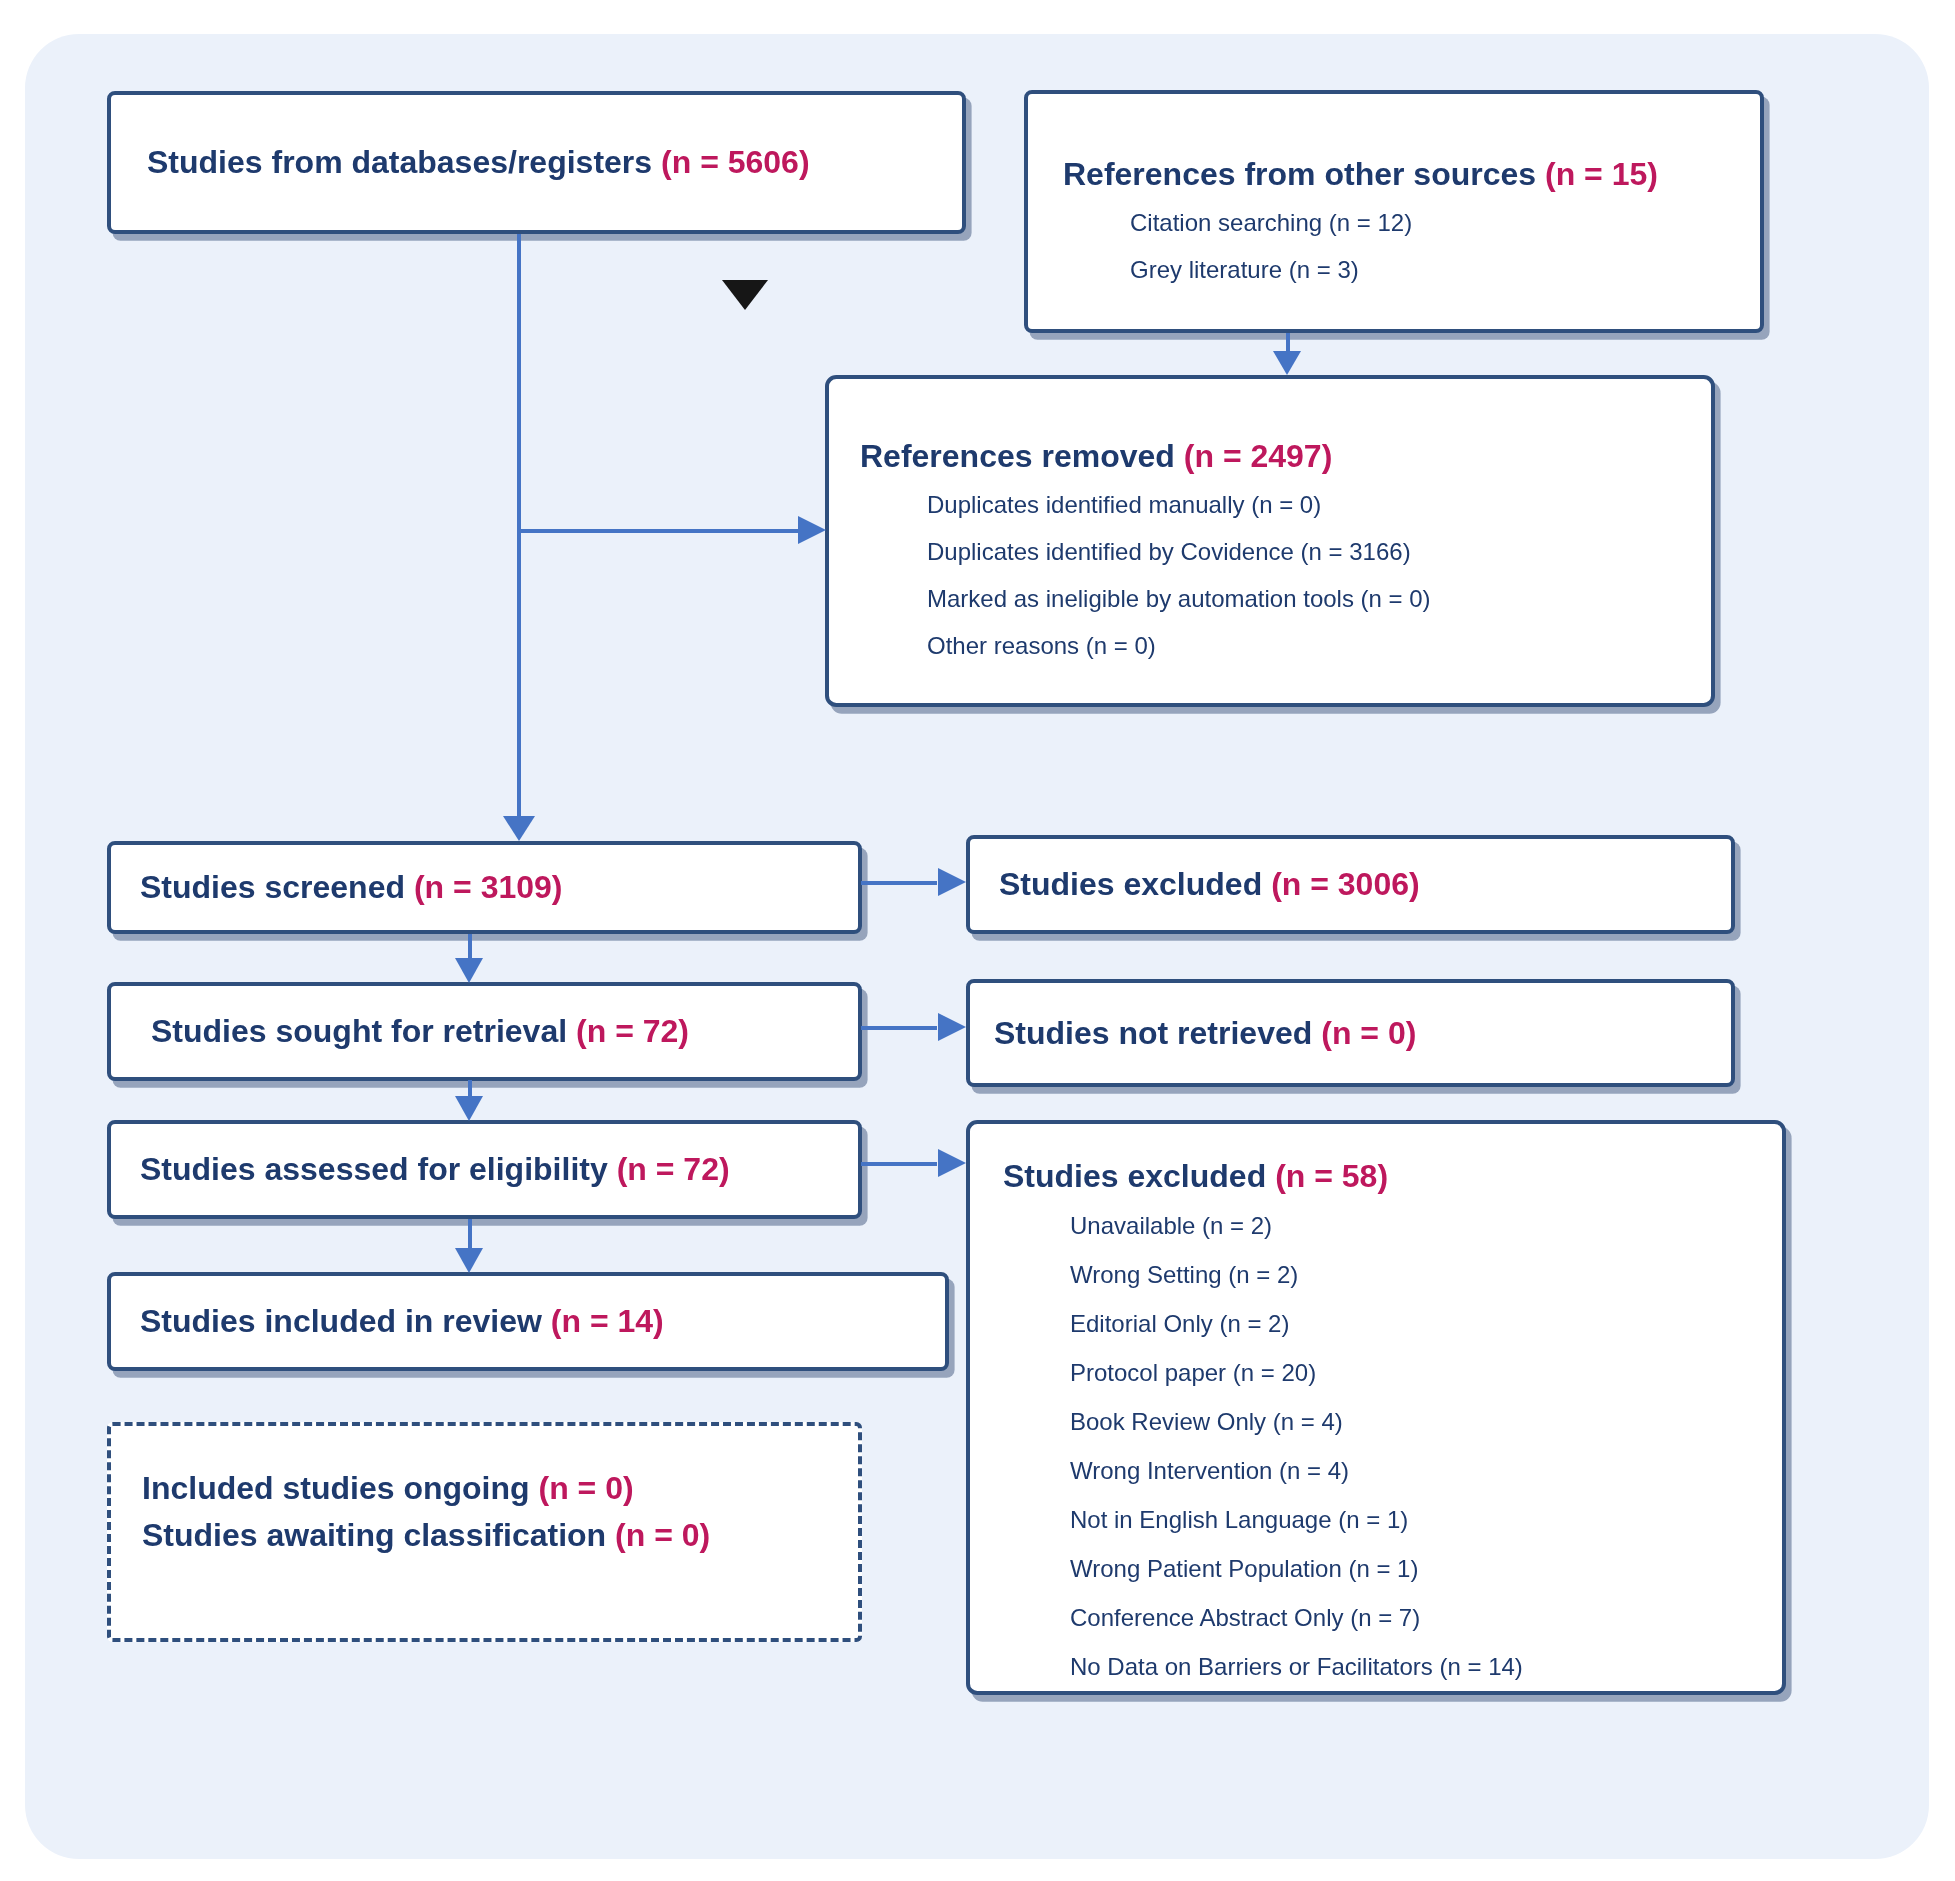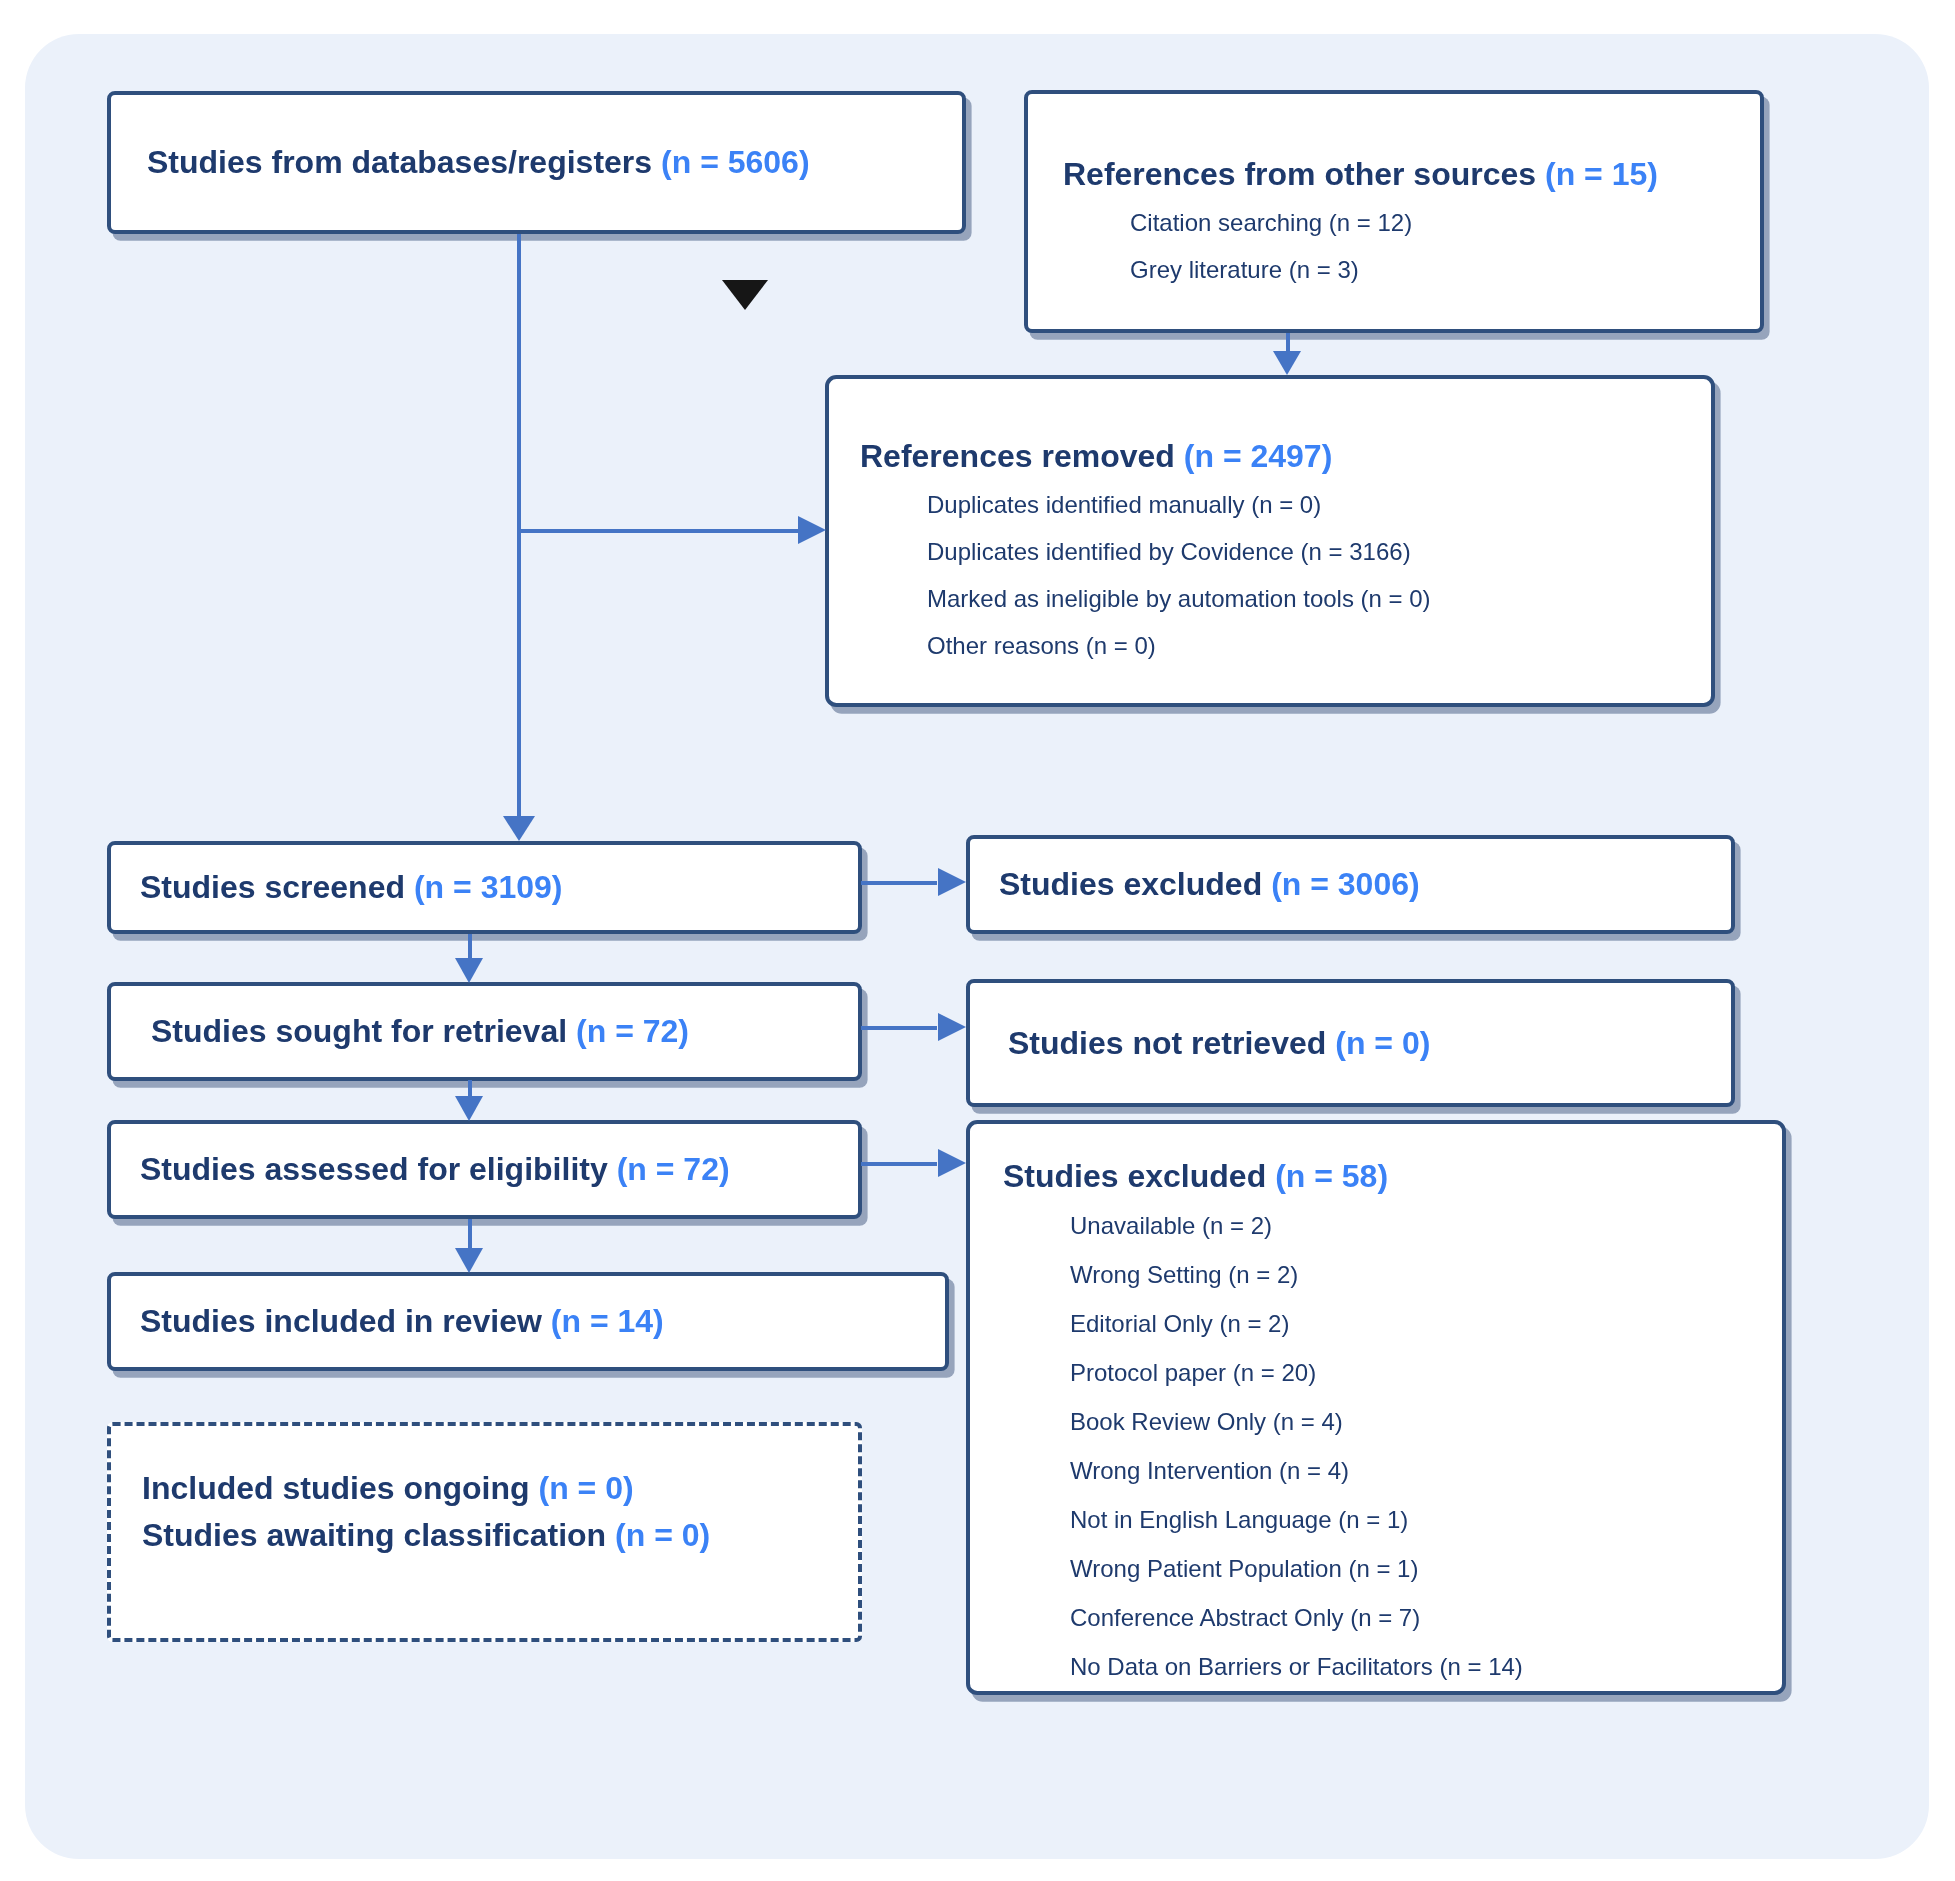--- a/index.html
+++ b/index.html
@@ -19,21 +19,21 @@
     border:4.5px solid #2f4f7d;border-radius:8px;
     box-shadow:5.6px 6.8px 0 rgba(47,72,112,0.45);
     box-sizing:border-box;color:#1e3a6d;
   }
   .box.dashed{
     border:4.5px dashed #2f4f7d;box-shadow:none;border-radius:5.6px;
     background:#ffffff;
   }
   .hrow{display:flex;align-items:center;}
   .hline1{font-size:32px;font-weight:bold;color:#1e3a6d;line-height:49px;white-space:nowrap;}
-  .nv{color:#3b82f6;margin-left:0.28em;}
+  .nv{color:#be185d;margin-left:0.28em;}
   .sub{font-size:24px;font-weight:normal;color:#1e3a6d;white-space:nowrap;}
   .seg{position:absolute;background:#4574c5;}
   .tri{position:absolute;width:0;height:0;}
   .tri.down{border-left:16px solid transparent;border-right:16px solid transparent;border-top:25.4px solid #4574c5;}
   .tri.right{border-top:14.7px solid transparent;border-bottom:14.7px solid transparent;border-left:28px solid #4574c5;}
   .tri.black{border-left:23px solid transparent;border-right:23px solid transparent;border-top:30px solid #161616;}
 </style>
 </head>
 <body>
 
@@ -73,21 +73,21 @@
     <div class="hline1">
       <span>Studies excluded</span><span class="nv">(n = 3006)</span>
     </div>
   </div>
 
   <div class="box hrow" style="left:107px;top:982px;width:755px;height:99px;padding-left:40px;">
     <div class="hline1">
       <span>Studies sought for retrieval</span><span class="nv">(n = 72)</span>
     </div>
   </div>
-  <div class="box hrow" style="left:966px;top:979px;width:769px;height:128px;padding-left:38px;">
+  <div class="box hrow" style="left:966px;top:979px;width:769px;height:108px;padding-left:24px;">
     <div class="hline1">
       <span>Studies not retrieved</span><span class="nv">(n = 0)</span>
     </div>
   </div>
 
   <div class="box hrow" style="left:107px;top:1120px;width:755px;height:99px;padding-left:29px;">
     <div class="hline1">
       <span>Studies assessed for eligibility</span><span class="nv">(n = 72)</span>
     </div>
   </div>

